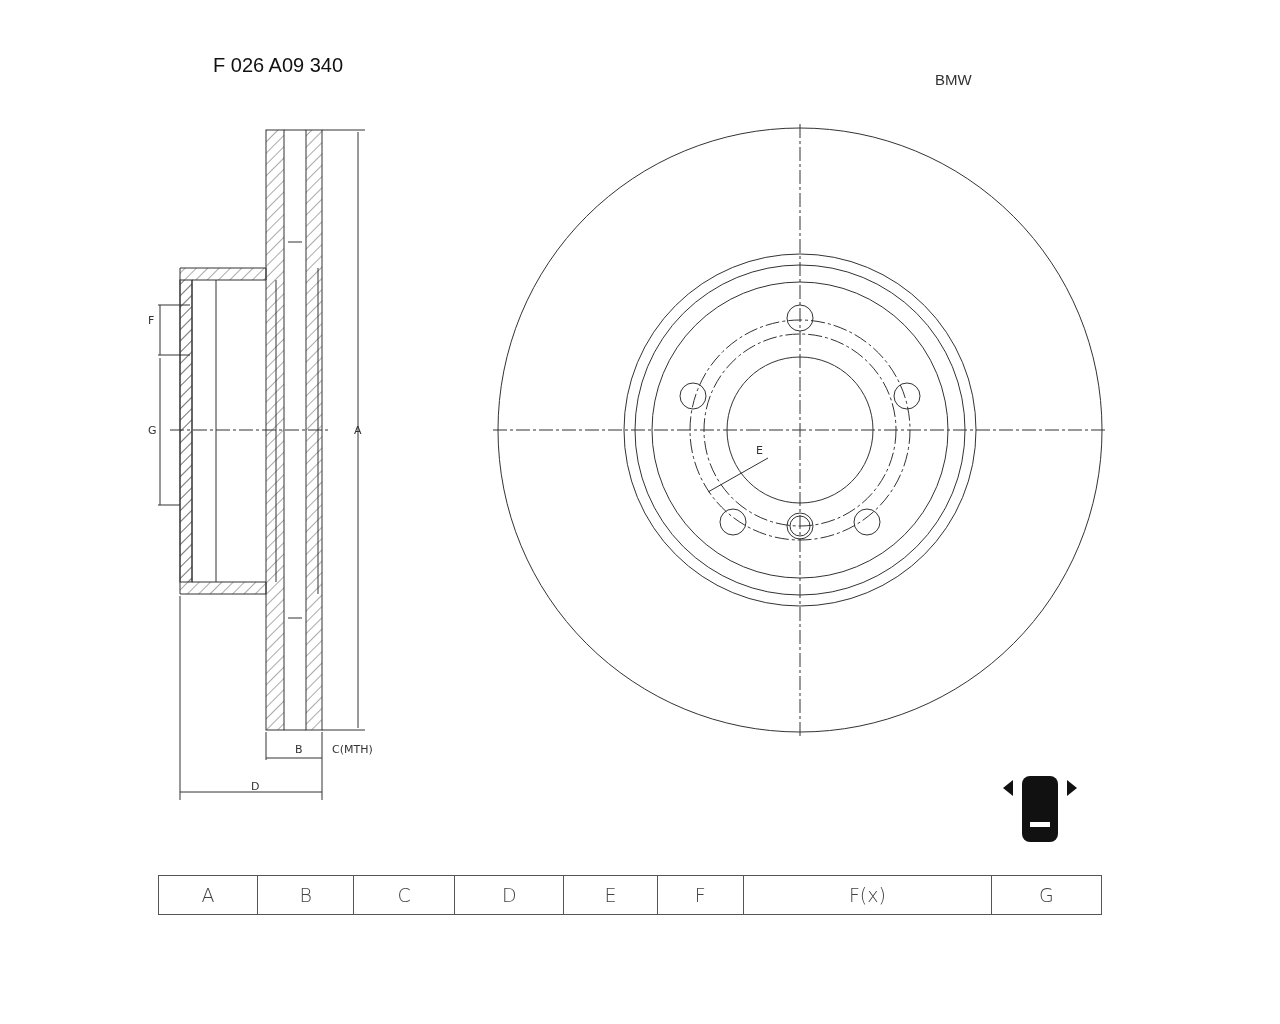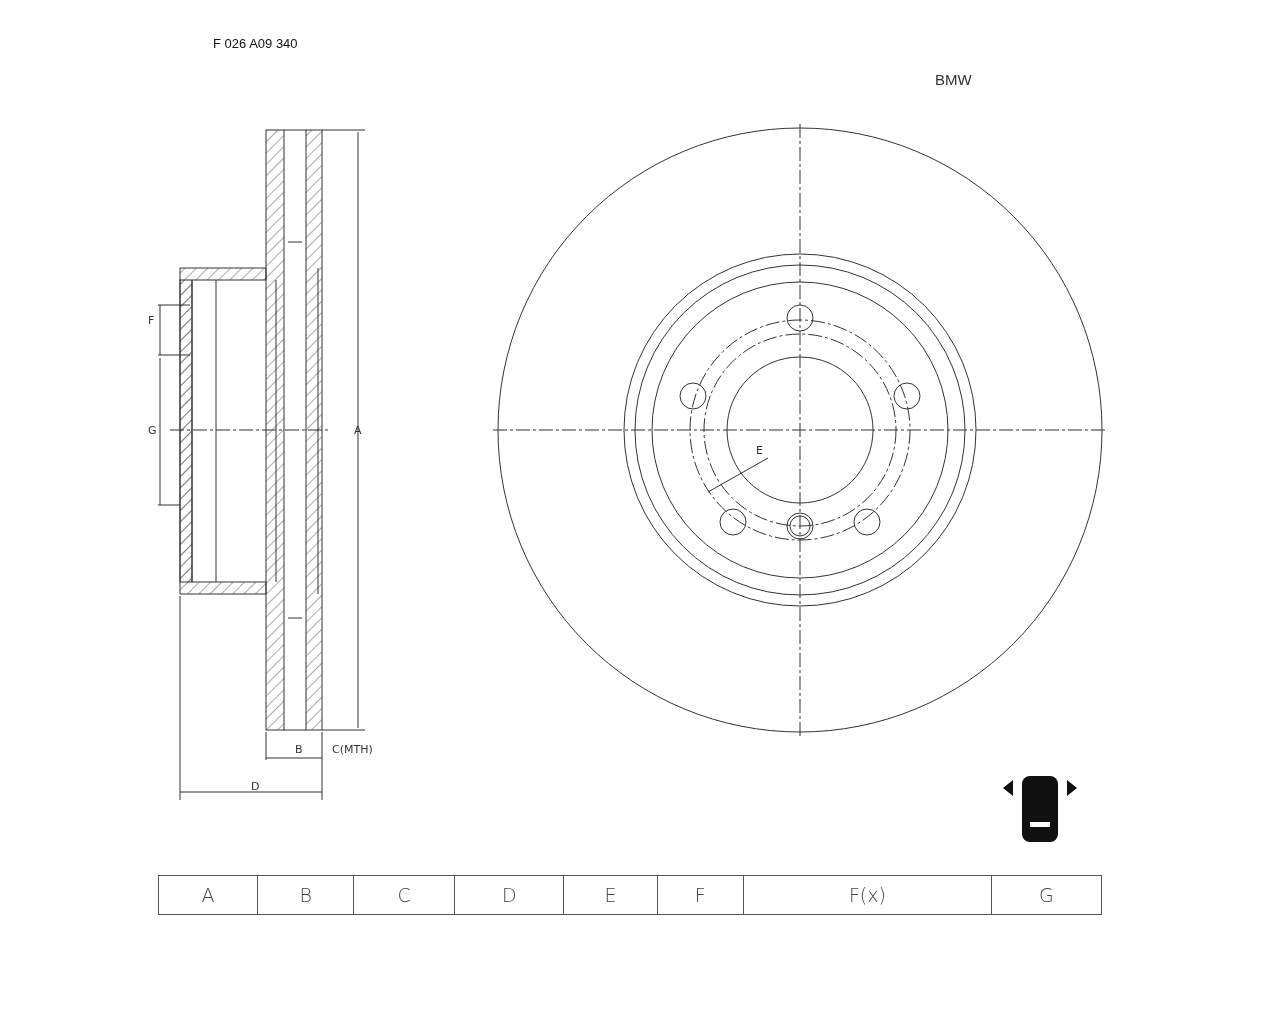--- a/index.html
+++ b/index.html
@@ -1,17 +1,17 @@
 <!DOCTYPE html>
 <html><head>
 <meta charset="utf-8">
 <style>
   html,body{margin:0;padding:0;background:#fff;}
   body{width:1280px;height:1024px;position:relative;overflow:hidden;font-family:"Liberation Sans",sans-serif;}
-  .part{position:absolute;left:213px;top:36px;font-size:13px;color:#111;text-align:center;}
+  .part{position:absolute;left:213px;top:54px;font-size:20px;color:#111;text-align:center;}
   .brand{position:absolute;left:935px;top:71px;font-size:15px;color:#333;}
   svg.drw{position:absolute;left:0;top:0;}
   .lbl{font-family:"DejaVu Sans",sans-serif;font-size:11px;fill:#333;}
   table.dims{position:absolute;left:158px;top:875px;width:944px;border-collapse:collapse;}
   table.dims td{border:1px solid #555;text-align:center;height:36px;font-size:19px;color:#444;font-family:"DejaVu Sans",sans-serif;font-weight:200;}
 </style>
 </head>
 <body>
 
 <div class="part">F 026 A09 340</div>

